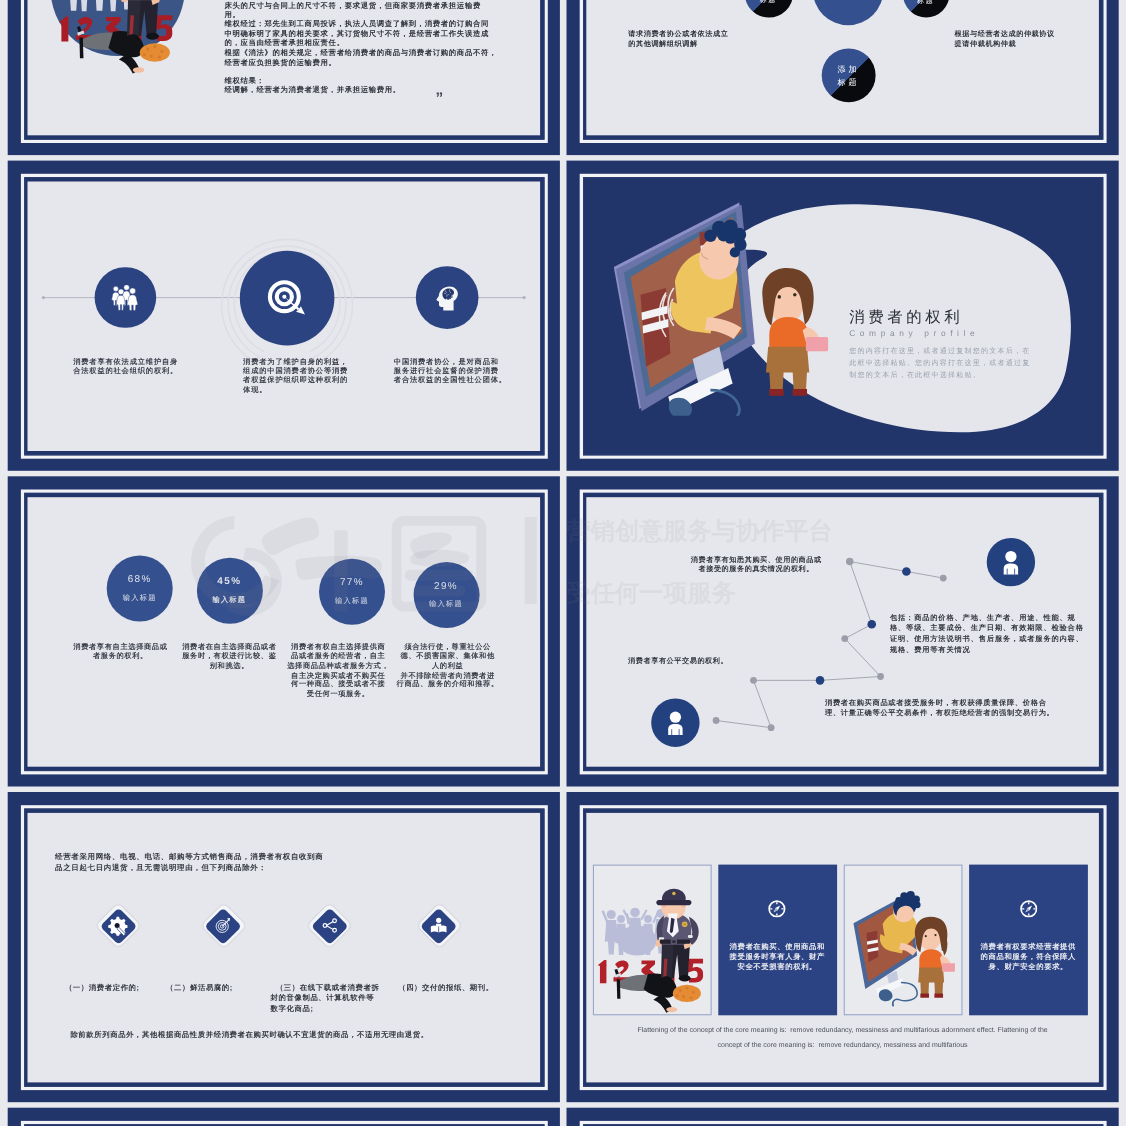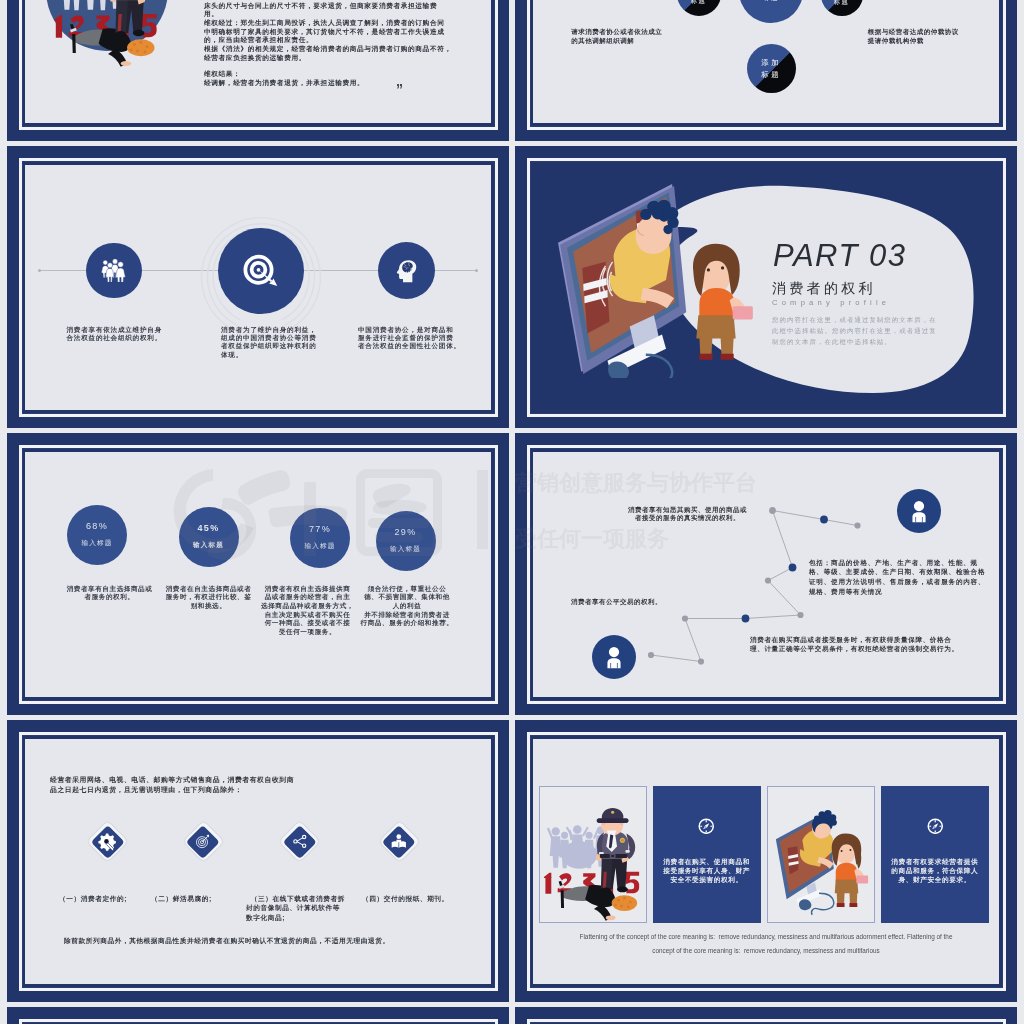--- a/index.html
+++ b/index.html
@@ -330,33 +330,32 @@
         <path d="M107 133h35l2 23h-39z" fill="#a8703a"></path>
         <path d="M108 154h13l-1 19h-11z" fill="#a8703a"></path>
         <path d="M129 154h13l-1 19h-11z" fill="#a8703a"></path>
         <path d="M108 171h13v6h-13z" fill="#8a2424"></path>
         <path d="M129 171h13v6h-13z" fill="#8a2424"></path>
         <path d="M142 115c7 2 11 7 12 14l-12 3-4-14z" fill="#f6c9ae"></path>
         <rect x="141" y="124" width="20" height="13" rx="1.5" fill="#f0a0a8"></rect>
         </g>
       </svg>
 
-      <div class="p4title">PART 03</div>
       <div class="p4sub">消费者的权利</div>
       <div class="p4en">Company profile</div>
       <div class="p4body">您的内容打在这里，或者通过复制您的文本后，在此框中选择粘贴。您的内容打在这里，或者通过复制您的文本后，在此框中选择粘贴。</div>
     </div>
   </div>
 
   <div class="slide" style="left:7px;top:433px;">
     <div class="frame">
         <div class="frame2"></div>
       </div>
     <div class="content">
-      <div class="pc" style="left:42px;top:53px;width:60px;height:60px;">
+      <div class="pc" style="left:72px;top:53px;width:60px;height:60px;">
         <div class="pct">68%</div>
         <div class="lbl">输入标题</div>
       </div>
       <div class="pc" style="left:153.5px;top:55px;width:60px;height:60px;font-weight:bold;">
         <div class="pct">45%</div>
         <div class="lbl">输入标题</div>
       </div>
       <div class="pc" style="left:265px;top:56px;width:60px;height:60px;">
         <div class="pct">77%</div>
         <div class="lbl">输入标题</div>

